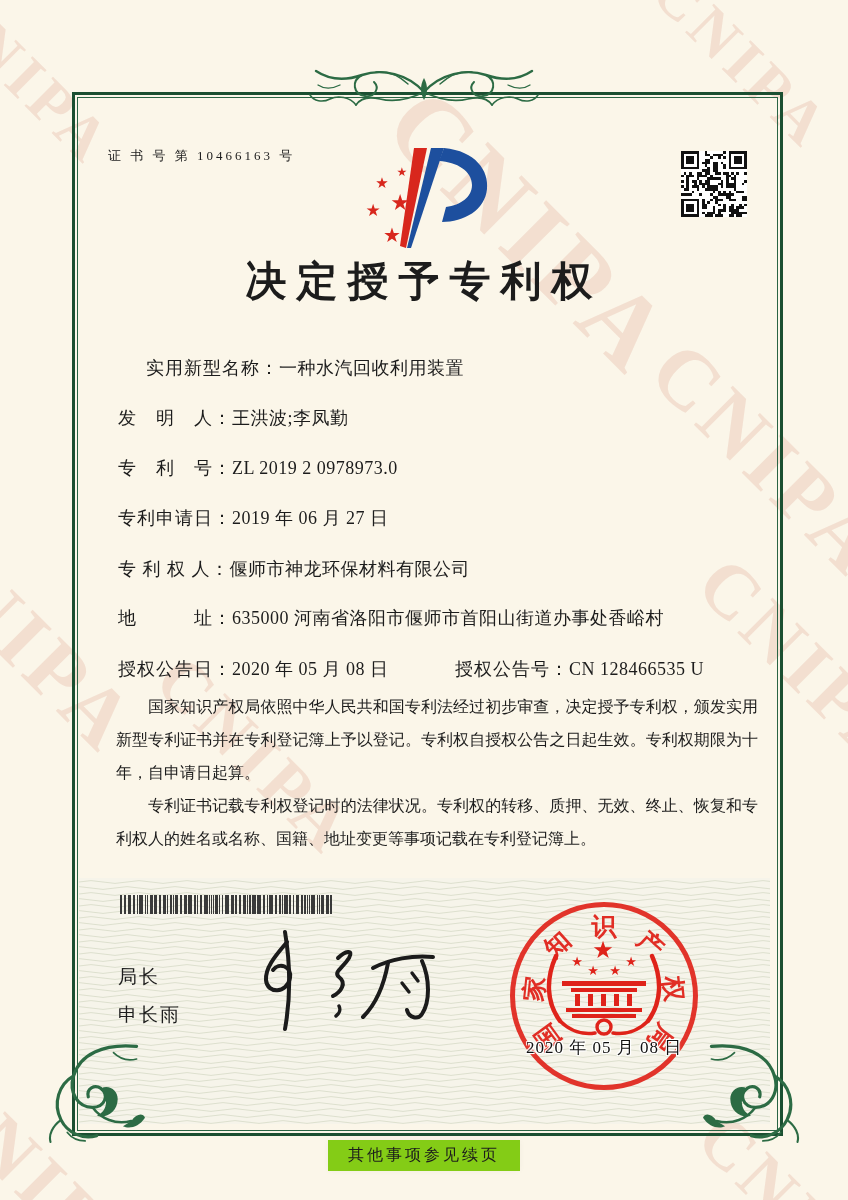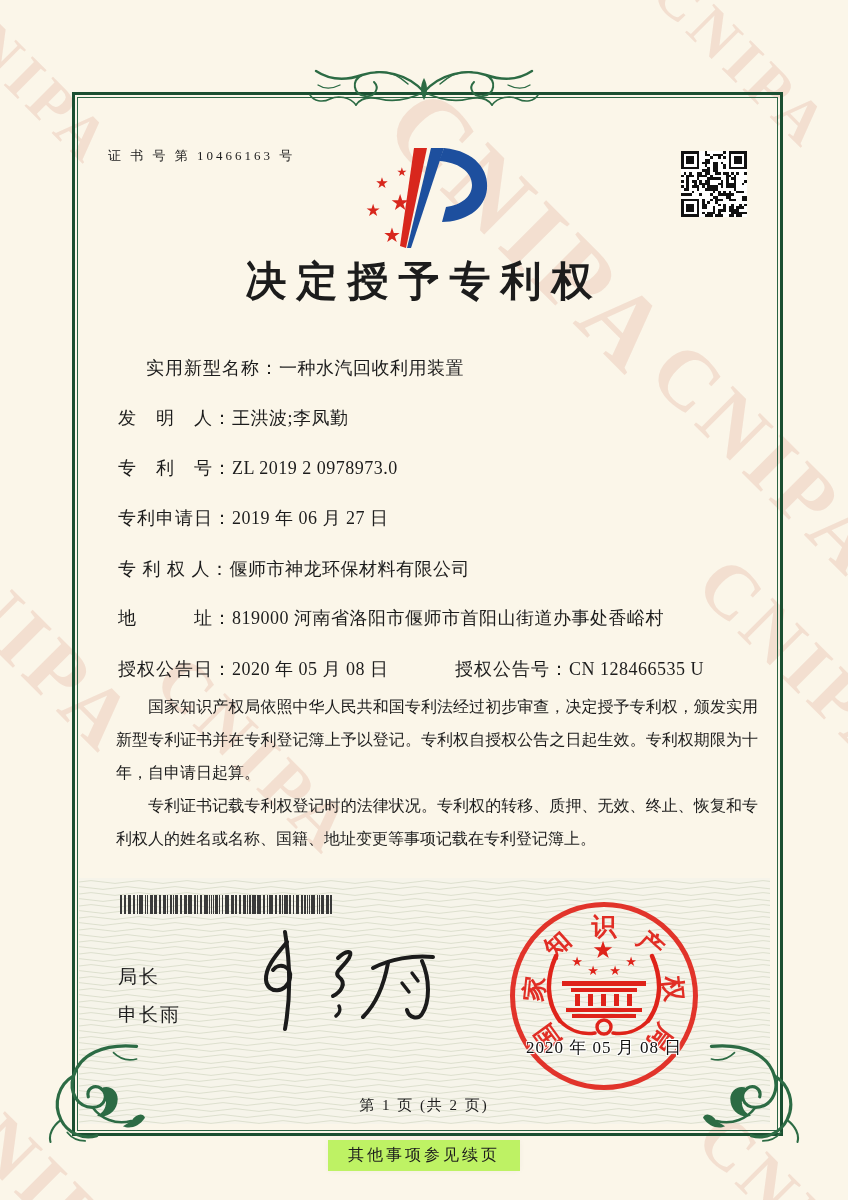--- a/index.html
+++ b/index.html
@@ -56,21 +56,21 @@
              color:rgba(223,35,26,0.95);font-family:"Liberation Serif","DejaVu Serif",serif;}
   .emblem{position:absolute;left:32px;top:22px;}
   .seal-date{position:absolute;left:0;right:0;top:134px;text-align:center;font-size:17px;color:#111;
              letter-spacing:1px;z-index:5;
              text-shadow:0 0 3px #fff,1px 1px 0 #fff,-1px -1px 0 #fff,1px -1px 0 #fff,-1px 1px 0 #fff;}
 
   
   .page-indicator{position:absolute;left:0;right:0;top:1096px;text-align:center;font-size:15px;
                   letter-spacing:2px;z-index:3;}
   .continuation{position:absolute;left:50%;top:1140px;transform:translateX(-50%);
-                background:#bef264;padding:5px 20px;font-size:16px;letter-spacing:3px;z-index:3;
+                background:#84cc16;padding:5px 20px;font-size:16px;letter-spacing:3px;z-index:3;
                 box-shadow:0 0 6px rgba(0,0,0,0.04);}
 </style>
 </head>
 <body>
 
 <div class="page">
 
   <div id="wm-layer">
       <span class="wm" style="left: -30px; top: -28px; font-size: 62px; transform: rotate(45deg);">CNIPA</span>
       <span class="wm" style="left: 688px; top: -44px; font-size: 62px; transform: rotate(45deg);">CNIPA</span>
@@ -401,21 +401,21 @@
   <div class="row" style="top:456px;">
     <span class="lbl">专　利　号：</span><span class="val">ZL 2019 2 0978973.0</span>
   </div>
   <div class="row" style="top:506px;">
     <span class="lbl">专利申请日：</span><span class="val">2019 年 06 月 27 日</span>
   </div>
   <div class="row" style="top:557px;">
     <span class="lbl">专 利 权 人：</span><span class="val">偃师市神龙环保材料有限公司</span>
   </div>
   <div class="row" style="top:606px;">
-    <span class="lbl">地　　　址：</span><span class="val">819000 河南省洛阳市偃师市首阳山街道办事处香峪村</span>
+    <span class="lbl">地　　　址：</span><span class="val">635000 河南省洛阳市偃师市首阳山街道办事处香峪村</span>
   </div>
   <div class="row" style="top:657px;">
     <span class="lbl">授权公告日：</span><span class="val">2020 年 05 月 08 日</span>
     <span class="pair2"><span class="lbl">授权公告号：</span><span class="val">CN 128466535 U</span></span>
   </div>
 
   <div class="body-text">
     <p>国家知识产权局依照中华人民共和国专利法经过初步审查，决定授予专利权，颁发实用新型专利证书并在专利登记簿上予以登记。专利权自授权公告之日起生效。专利权期限为十年，自申请日起算。</p>
     <p>专利证书记载专利权登记时的法律状况。专利权的转移、质押、无效、终止、恢复和专利权人的姓名或名称、国籍、地址变更等事项记载在专利登记簿上。</p>
   </div>
@@ -532,16 +532,15 @@
       <g stroke="#df231a" fill="none" stroke-linecap="round">
         <path d="M14,32 C4,54 4,78 18,97" stroke-width="4.4"></path>
         <path d="M110,32 C120,54 120,78 106,97" stroke-width="4.4"></path>
         <path d="M18,97 C28,107 41,111 53,109" stroke-width="3.6"></path>
         <path d="M106,97 C96,107 83,111 71,109" stroke-width="3.6"></path>
       </g>
     </svg>
     <div class="seal-date">2020 年 05 月 08 日</div>
   </div>
 
-  <div class="page-indicator">第 1 页 (共 2 页)</div>
   <div class="continuation">其他事项参见续页</div>
 
 </div>
 
 </body></html>

